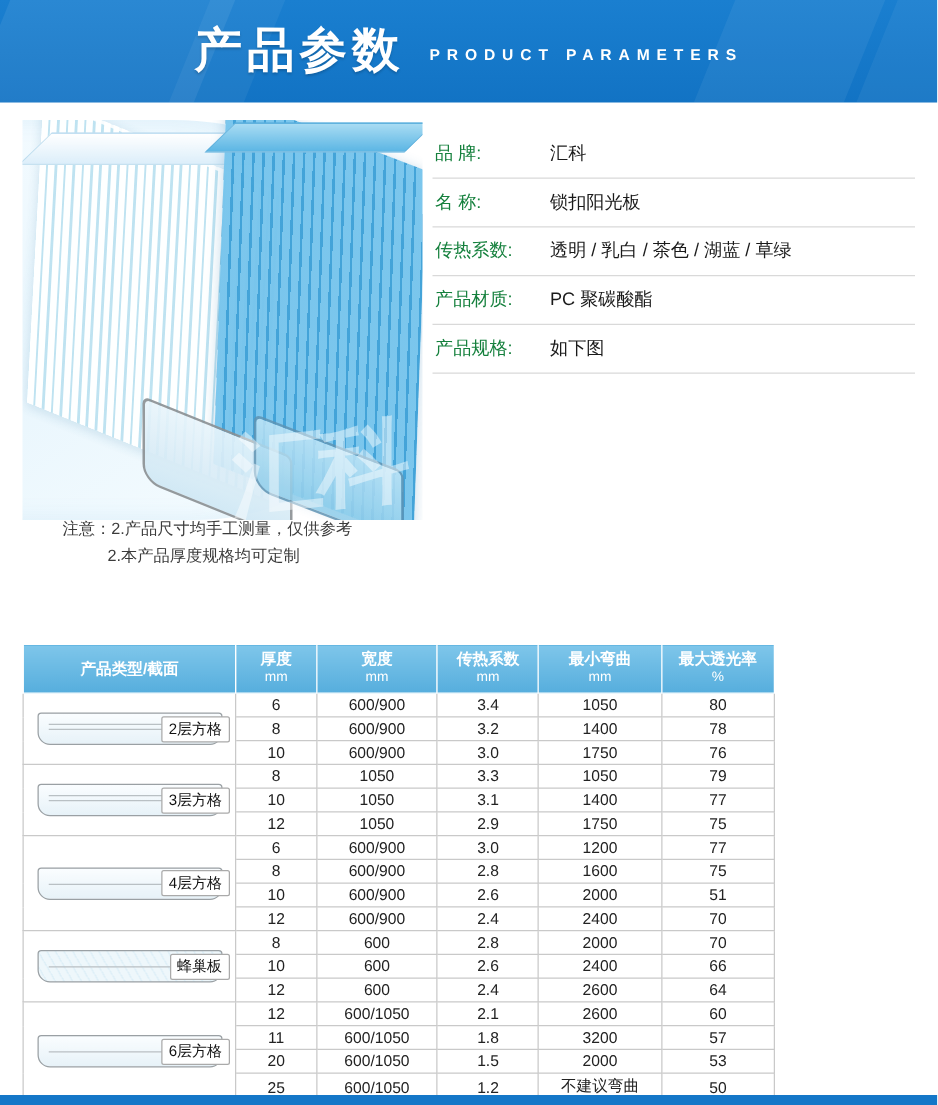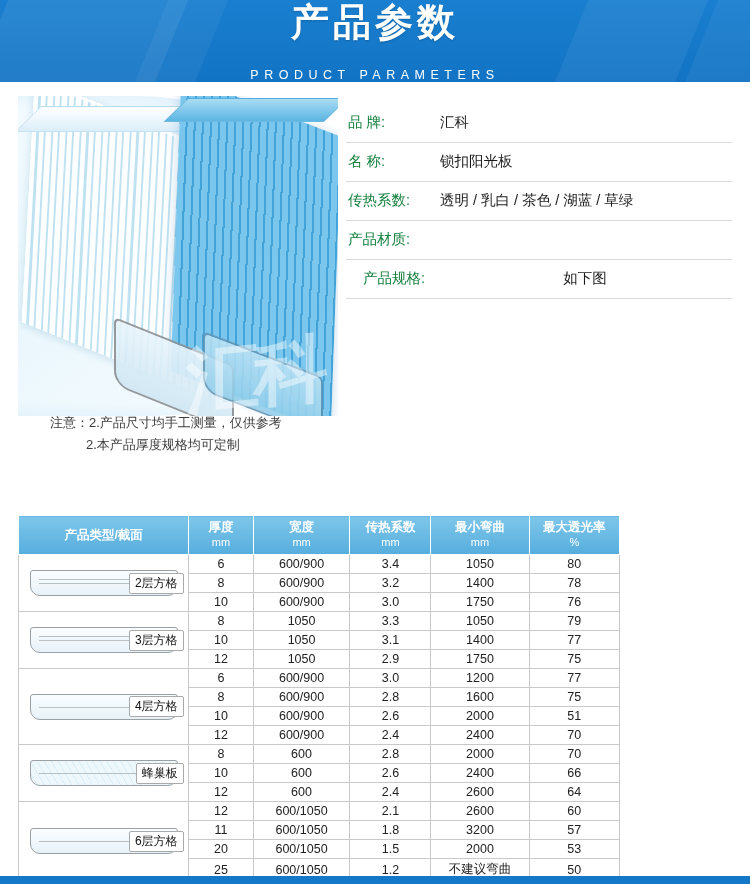--- a/index.html
+++ b/index.html
@@ -23,39 +23,39 @@
     width: 750px;
     height: 82px;
     background: #1477c8;
     background: linear-gradient(180deg, #1a7fd0 0%, #1273c4 100%);
     overflow: hidden;
   }
   .header-inner {
     position: absolute;
     left: 0; top: 0; width: 100%; height: 100%;
     display: flex;
-    flex-direction: column;
+    flex-direction: row;
     align-items: center;
     justify-content: center;
     gap: 20px;
   }
   .header-title {
     color: #ffffff;
     font-size: 38px;
     font-weight: bold;
     letter-spacing: 4px;
     line-height: 42px;
     text-shadow: 0 1px 2px rgba(0,0,0,0.18);
   }
   .header-sub {
     color: #ffffff;
     font-size: 12.5px;
     letter-spacing: 5.5px;
     margin-top: 5px;
-    font-weight: normal;
+    font-weight: bold;
   }
   .hdr-stripe {
     position: absolute;
     top: -40px;
     width: 180px;
     height: 170px;
     background: rgba(255,255,255,0.07);
     transform: skewX(-22deg);
   }
   .hdr-stripe.s1 { left: -10px; }
@@ -186,21 +186,21 @@
     width: 386px;
   }
   .spec-row {
     display: flex;
     align-items: center;
     border-bottom: 1px solid #d9d9d9;
     padding: 9px 2px 10px 2px;
     font-size: 14.5px;
     color: #2a2a2a;
   }
-  .spec-row:last-child { border-bottom: 1px solid #d9d9d9; text-align: center; }
+  .spec-row:last-child { border-bottom: 1px solid #d9d9d9; }
   .spec-label {
     width: 92px;
     flex: 0 0 92px;
     color: #15803d;
     white-space: nowrap;
   }
   .spec-value { flex: 1; color: #1a1a1a; }
 
   
   .table-wrap {
@@ -350,20 +350,21 @@
       <div class="spec-row">
         <div class="spec-label">名    称:</div>
         <div class="spec-value">锁扣阳光板</div>
       </div>
       <div class="spec-row">
         <div class="spec-label">传热系数:</div>
         <div class="spec-value">透明 / 乳白 / 茶色 / 湖蓝 / 草绿</div>
       </div>
       <div class="spec-row">
         <div class="spec-label">产品材质:</div>
+        <div class="spec-value">PC 聚碳酸酯</div>
       </div>
       <div class="spec-row">
         <div class="spec-label">产品规格:</div>
         <div class="spec-value">如下图</div>
       </div>
     </div>
   </div>
 
   <div class="table-wrap">
     <table class="spec-table">

